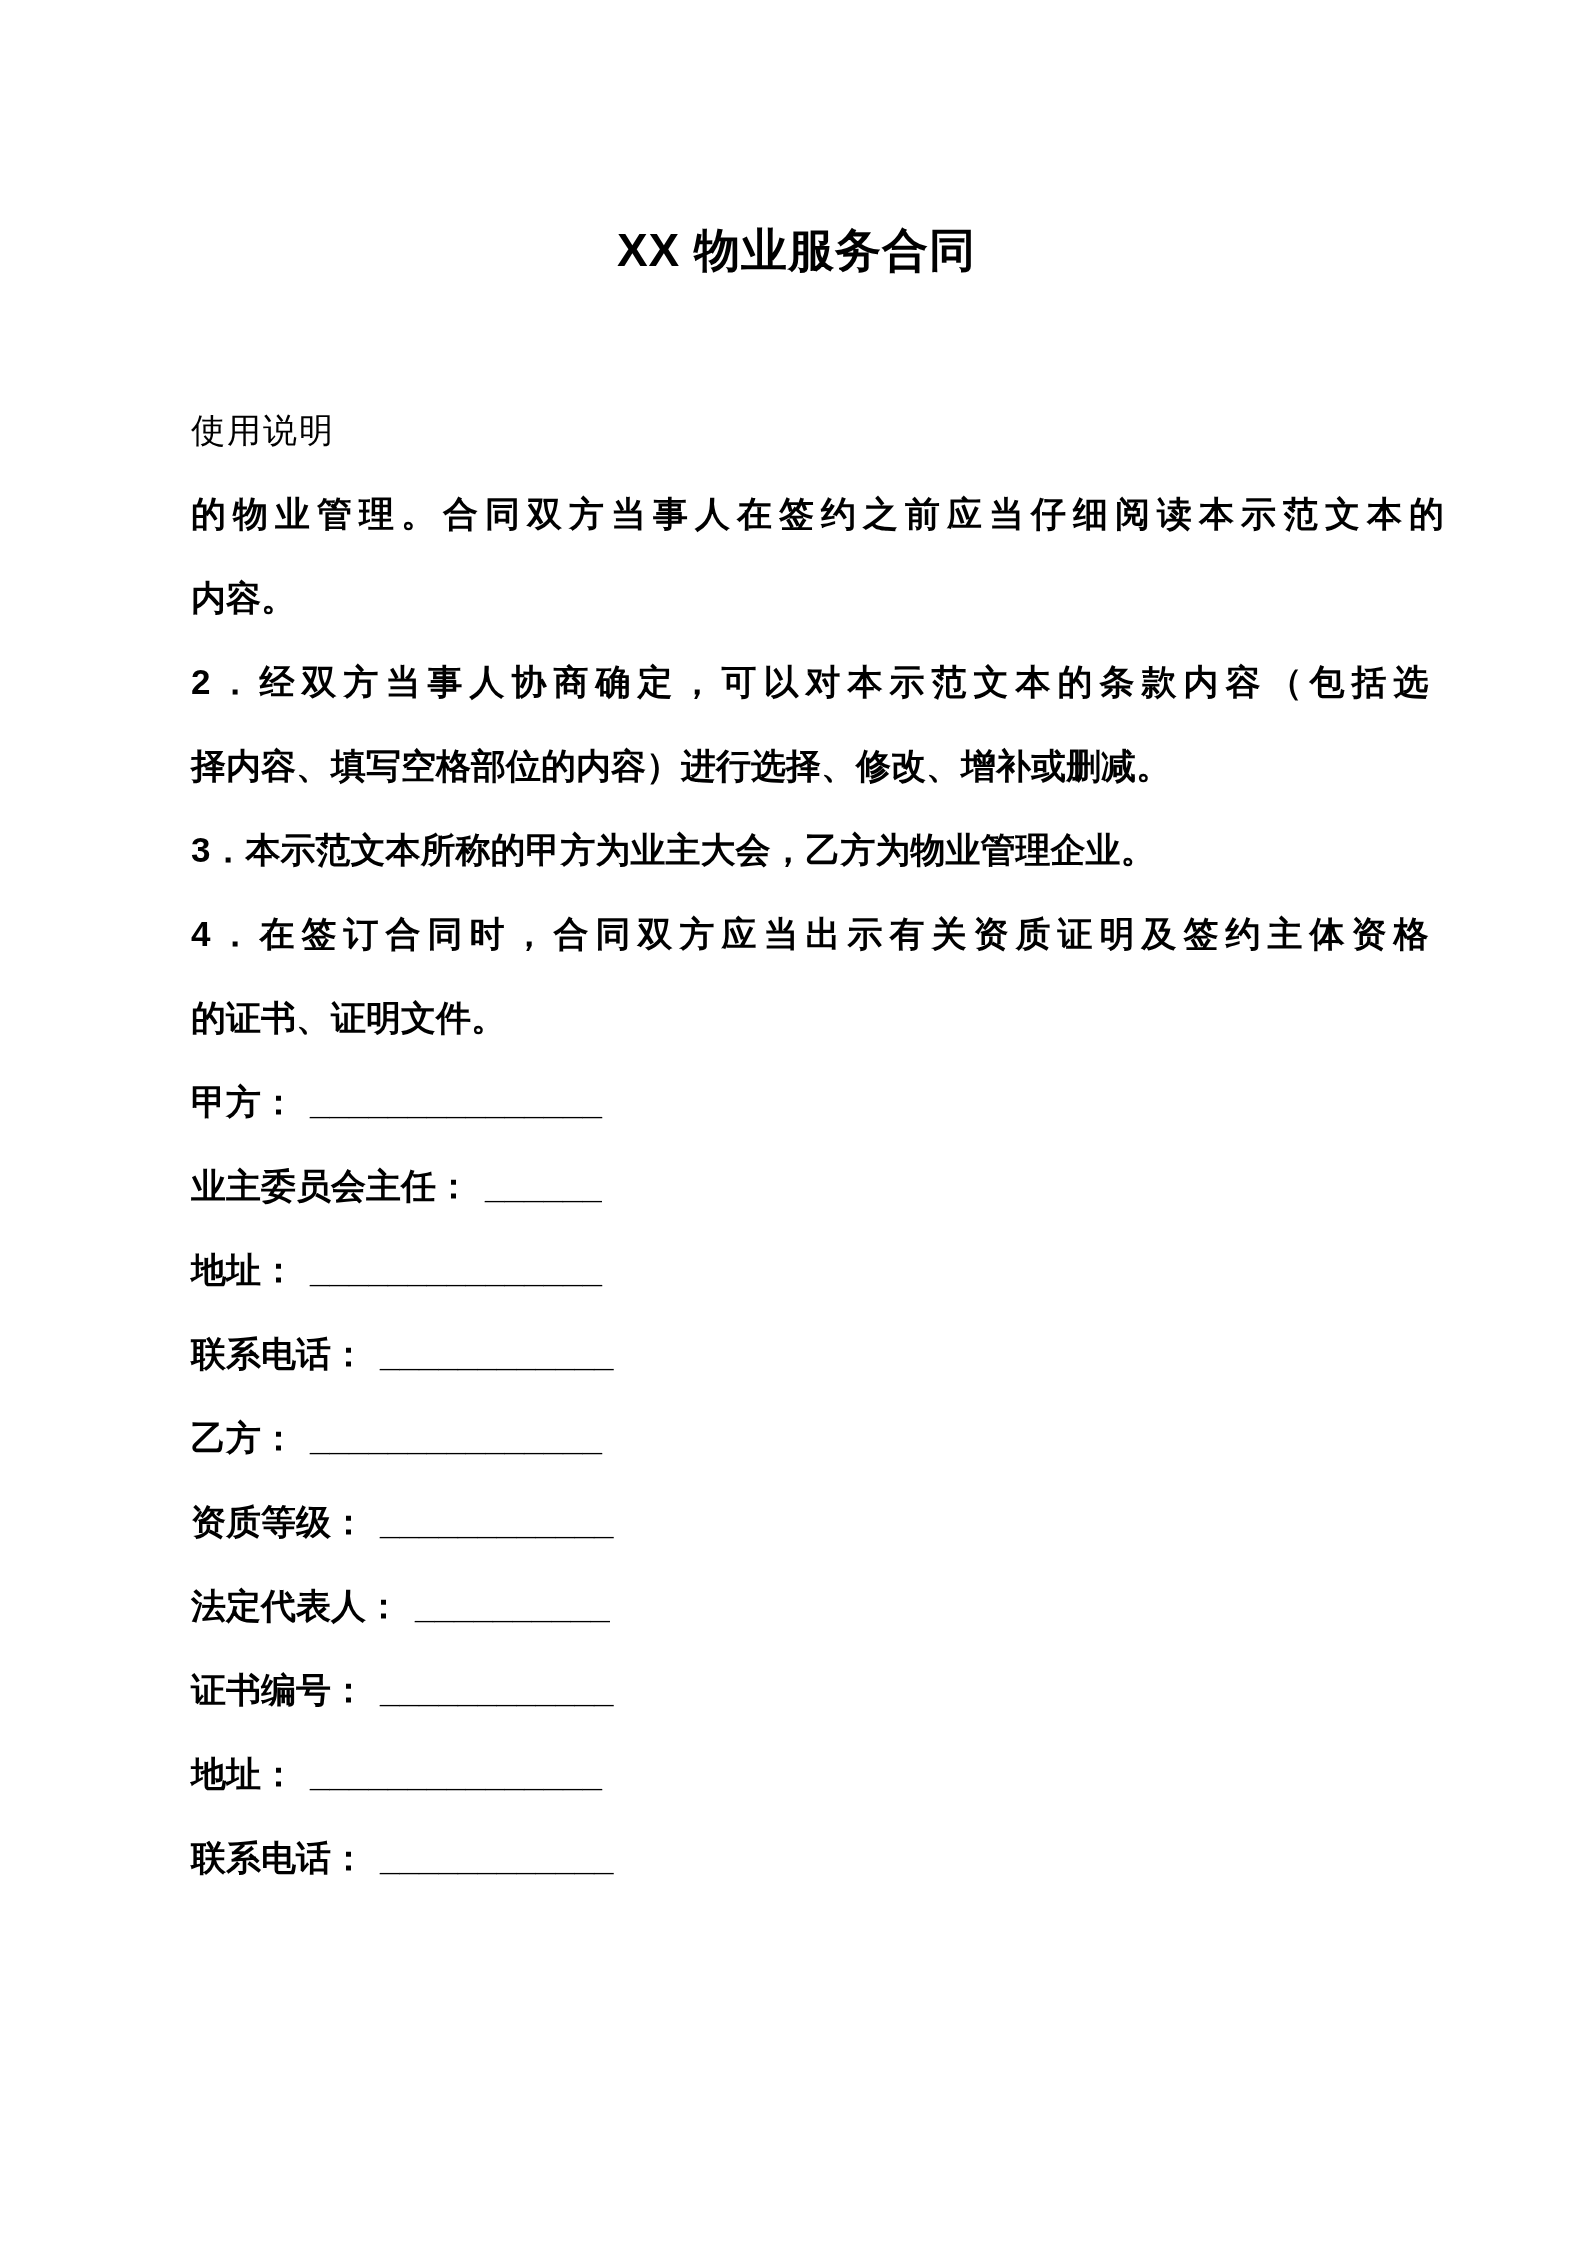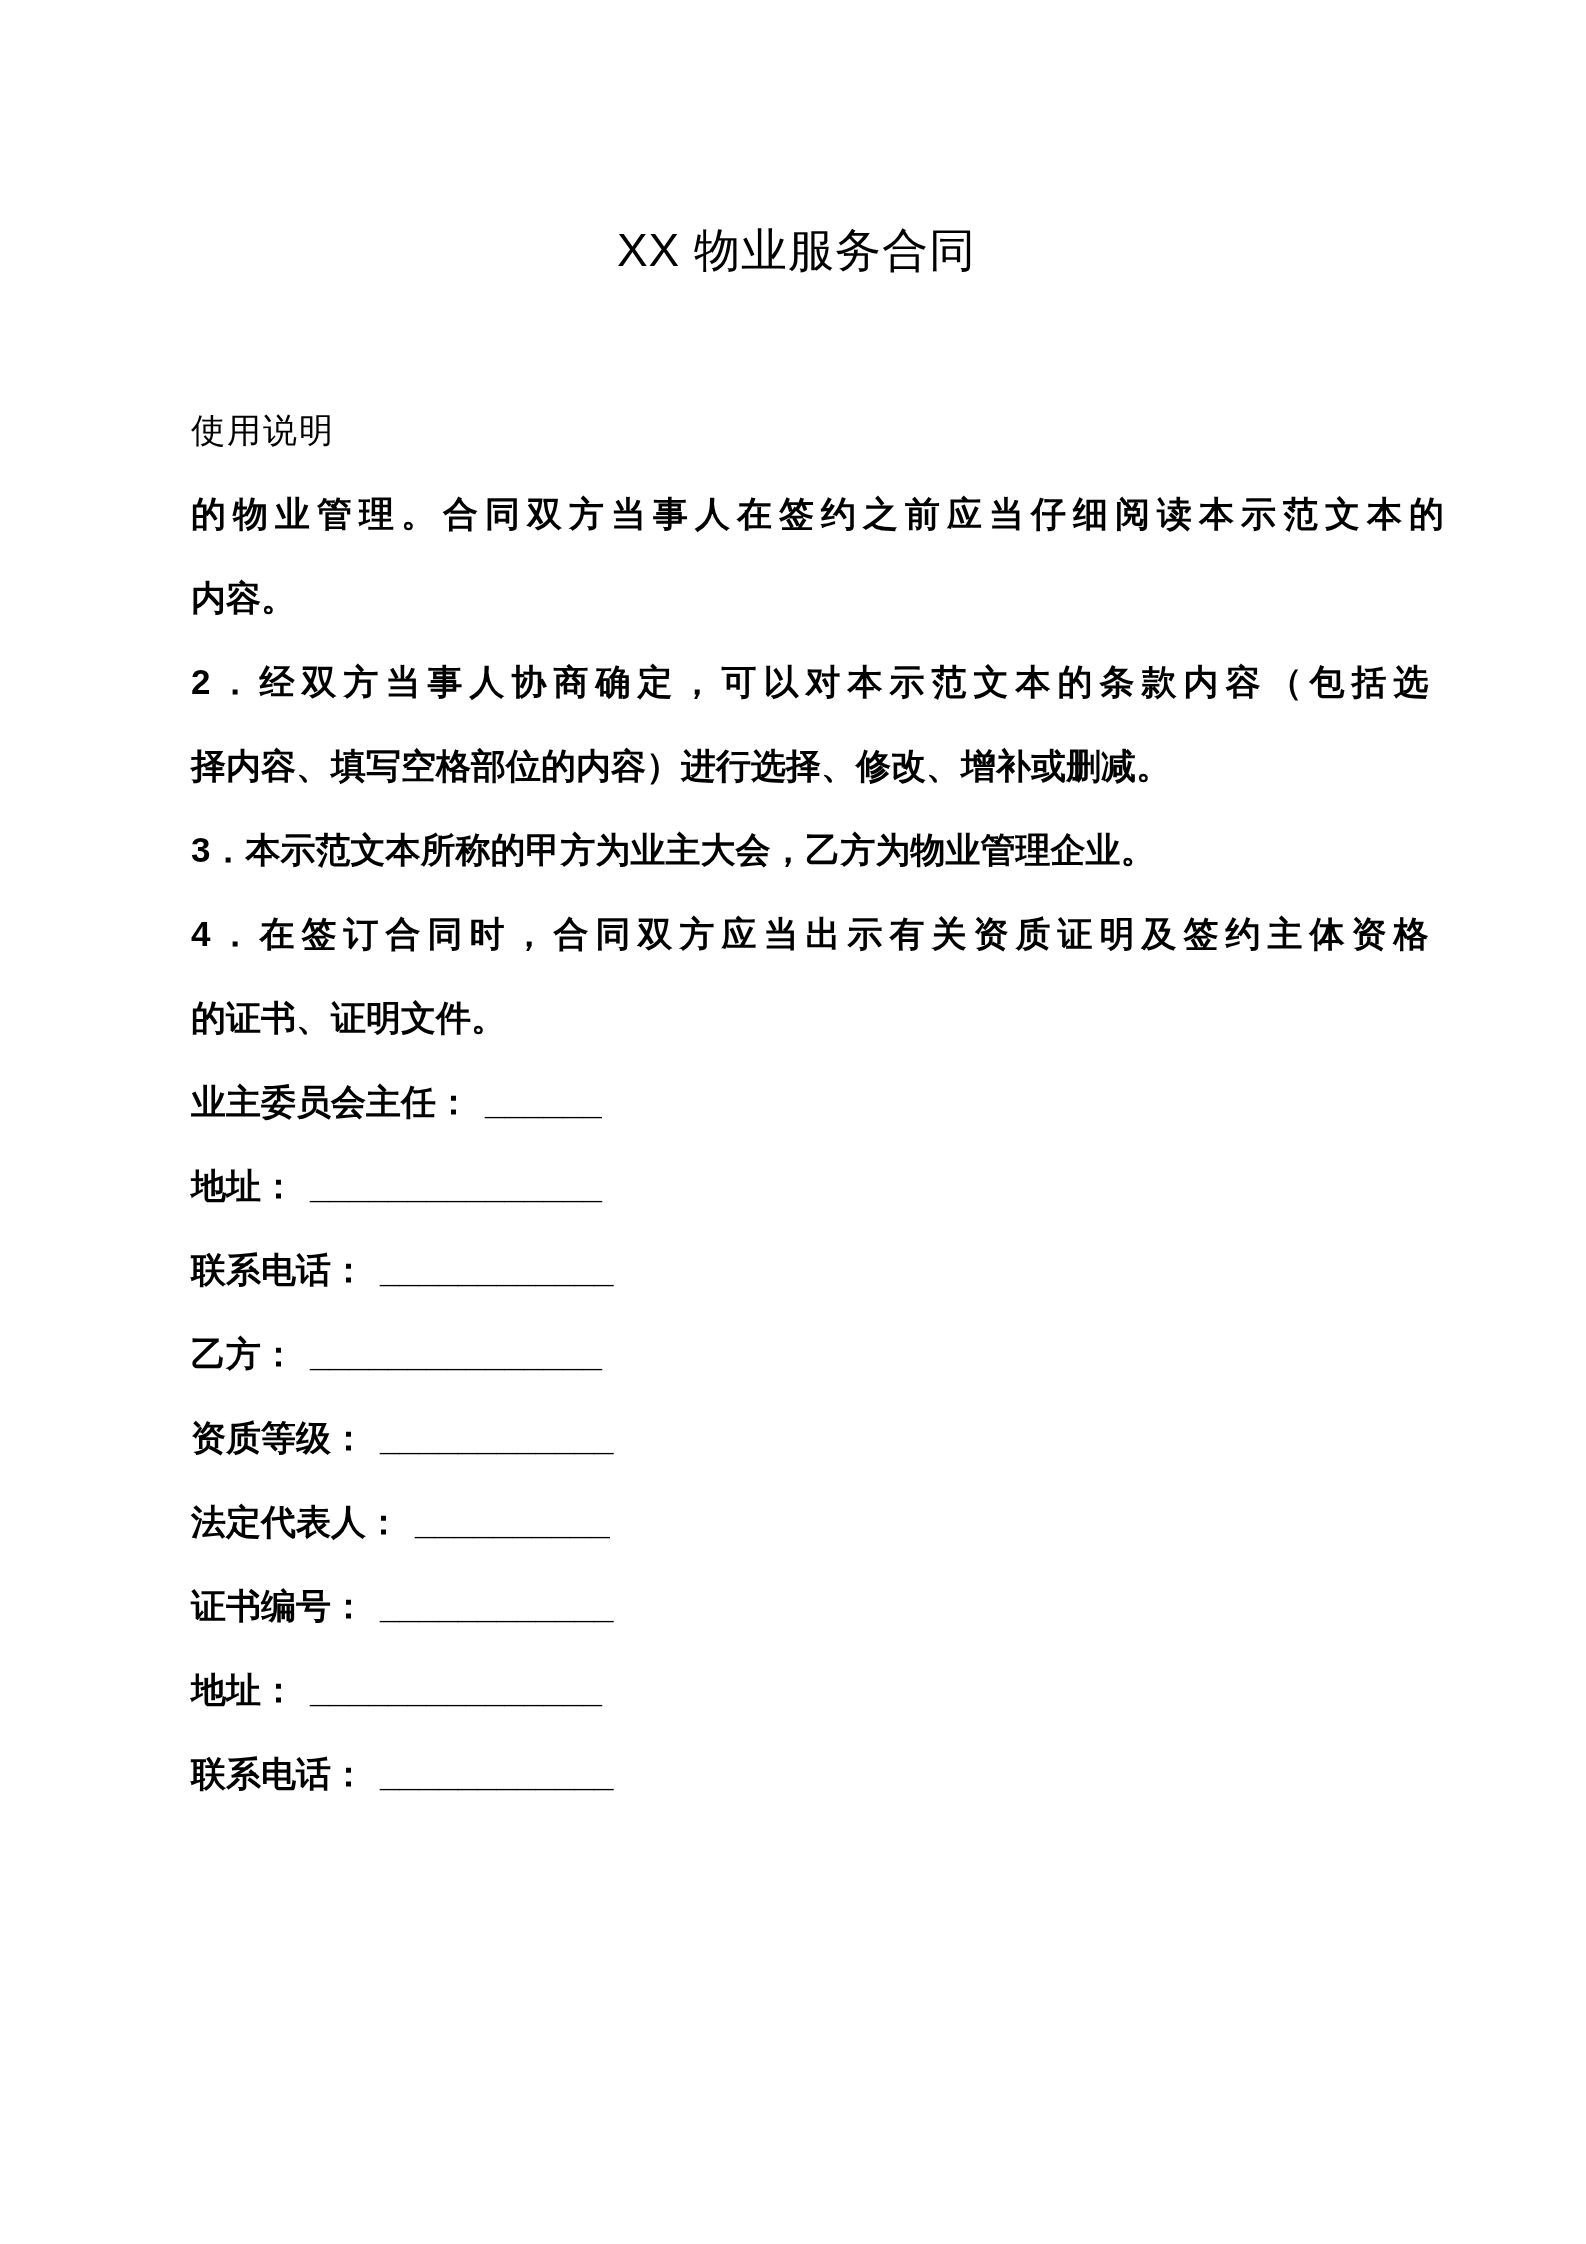--- a/index.html
+++ b/index.html
@@ -18,21 +18,21 @@
   }
   .doc-title {
     position: absolute;
     top: 205px;
     left: 167px;
     right: 160px;
     height: 90px;
     line-height: 90px;
     text-align: center;
     font-size: 46px;
-    font-weight: normal;
+    font-weight: bold;
     letter-spacing: 1px;
     white-space: nowrap;
   }
   .content {
     position: absolute;
     top: 388px;
     left: 167px;
     right: 155px;
   }
   .line {
@@ -69,20 +69,23 @@
     <div class="line heading">使用说明</div>
 
     <div class="line fill">的物业管理。合同双方当事人在签约之前应当仔细阅读本示范文本的</div>
     <div class="line">内容。</div>
     <div class="line fill">2．经双方当事人协商确定，可以对本示范文本的条款内容（包括选</div>
     <div class="line">择内容、填写空格部位的内容）进行选择、修改、增补或删减。</div>
     <div class="line">3．本示范文本所称的甲方为业主大会，乙方为物业管理企业。</div>
     <div class="line fill">4．在签订合同时，合同双方应当出示有关资质证明及签约主体资格</div>
     <div class="line">的证书、证明文件。</div>
 
+    <div class="line form-row">
+      <span>甲方：</span><span class="blank">_______________</span>
+    </div>
 
     <div class="line form-row">
       <span>业主委员会主任：</span><span class="blank">______</span>
     </div>
 
     <div class="line form-row">
       <span>地址：</span><span class="blank">_______________</span>
     </div>
 
     <div class="line form-row">

